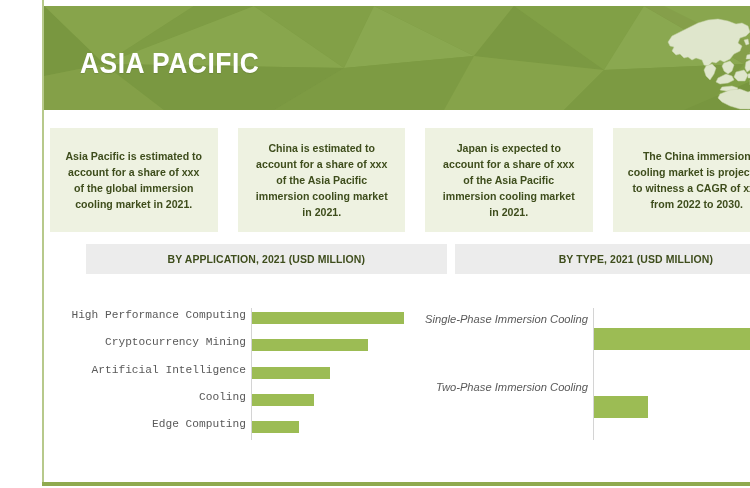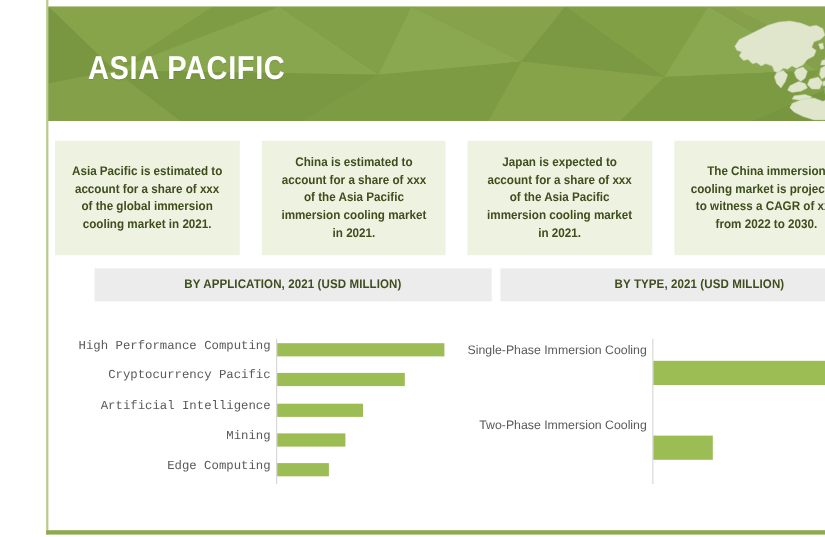--- a/index.html
+++ b/index.html
@@ -152,21 +152,21 @@
   .bar-label {
     color: #595959;
     font-size: 11.2px;
     font-family: "Liberation Sans", sans-serif;
     text-align: right;
     line-height: 1.22;
     white-space: nowrap;
     position: absolute;
   }
   .chart.left .bar-label  { right: auto; width: 196px; left: 0px; font-family: Liberation Mono, monospace; }
-  .chart.right .bar-label { width: 168px; left: 0px; }
+  .chart.right .bar-label { width: 168px; left: 0px; font-style: italic; }
 
   .bar {
     position: absolute;
     background: #9cbc54;
     height: 12px;
   }
   .chart.left  .bar { left: 202px; }
   .chart.right .bar { left: 174px; }
 </style>
 </head>
@@ -275,31 +275,31 @@
 
     <div class="chart left">
       <div class="axis-line"></div>
 
       <div class="bar-row" style="top:10px;">
         <div class="bar-label" style="top:-1px;">High Performance Computing</div>
         <div class="bar" style="top:2px;width:152px;"></div>
       </div>
 
       <div class="bar-row" style="top:37px;">
-        <div class="bar-label" style="top:-1px;">Cryptocurrency Pacific</div>
+        <div class="bar-label" style="top:-1px;">Cryptocurrency Mining</div>
         <div class="bar" style="top:2px;width:116px;"></div>
       </div>
 
       <div class="bar-row" style="top:65px;">
         <div class="bar-label" style="top:-1px;">Artificial Intelligence</div>
         <div class="bar" style="top:2px;width:78px;"></div>
       </div>
 
       <div class="bar-row" style="top:92px;">
-        <div class="bar-label" style="top:-1px;">Mining</div>
+        <div class="bar-label" style="top:-1px;">Cooling</div>
         <div class="bar" style="top:2px;width:62px;"></div>
       </div>
 
       <div class="bar-row" style="top:119px;">
         <div class="bar-label" style="top:-1px;">Edge Computing</div>
         <div class="bar" style="top:2px;width:47px;"></div>
       </div>
     </div>
 
     <div class="chart right">

